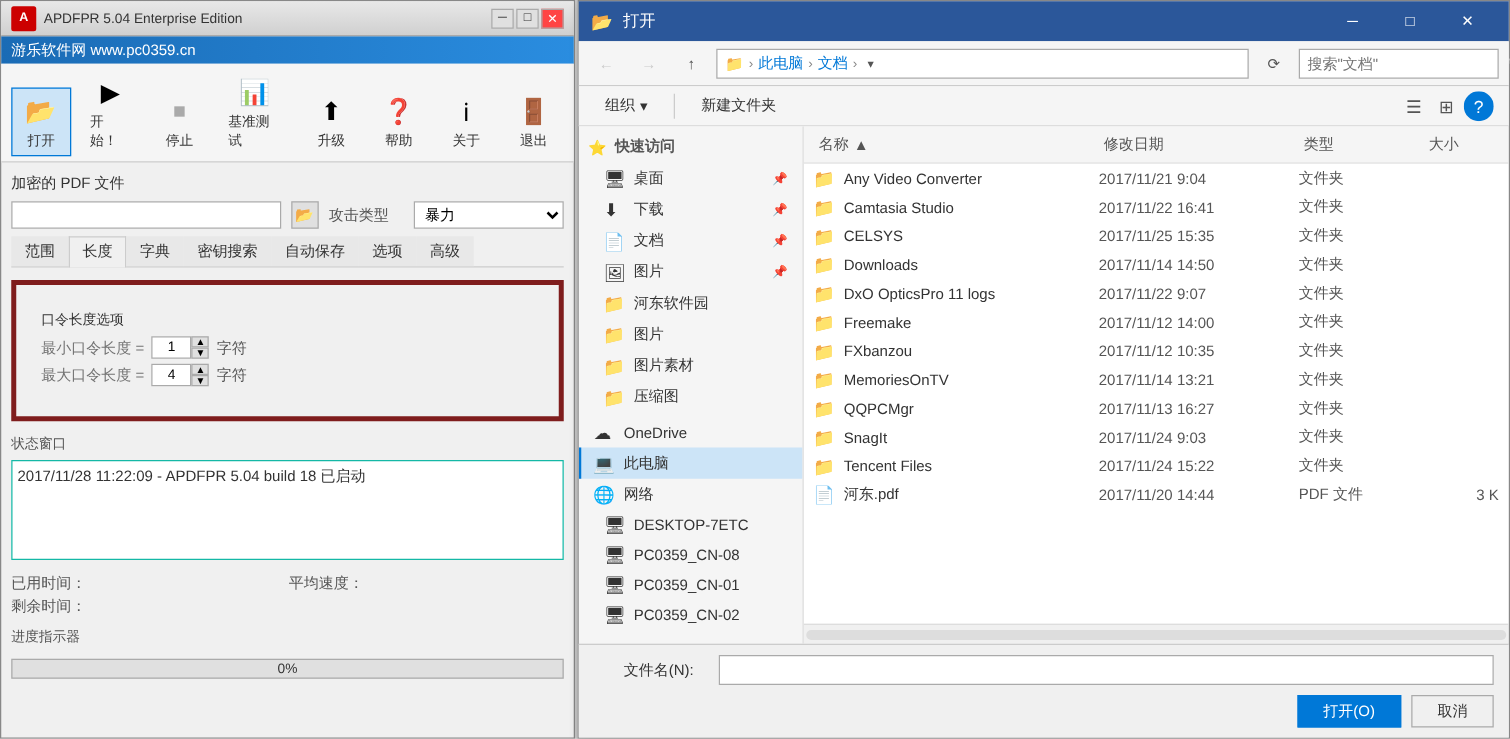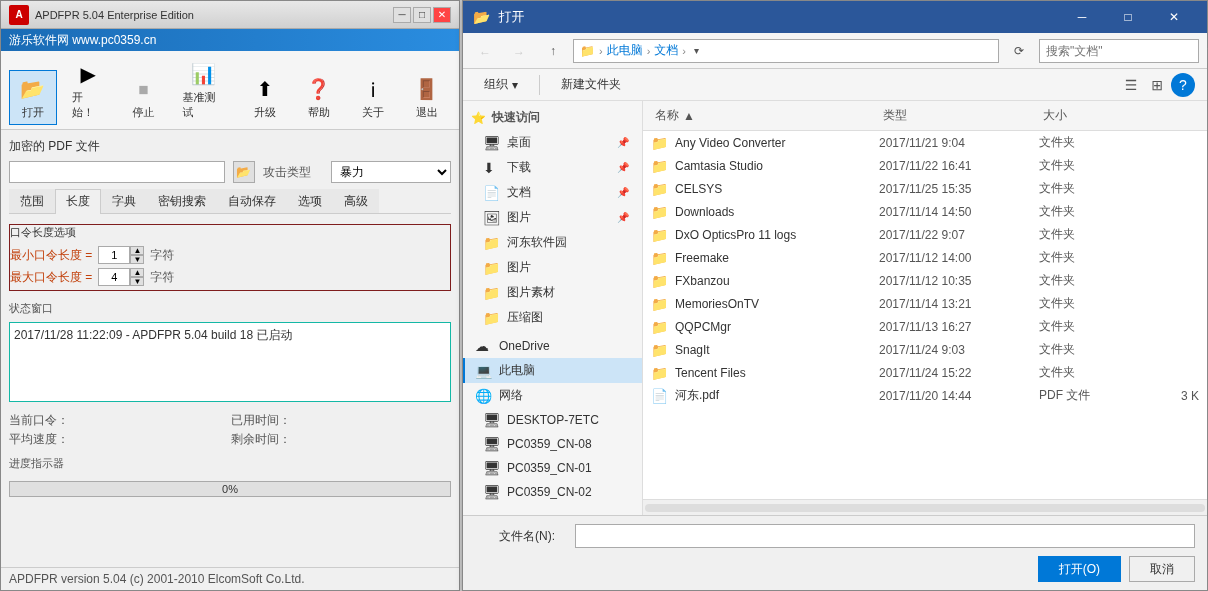--- a/index.html
+++ b/index.html
@@ -133,32 +133,32 @@
       font-size: 12px;
     }
     .tab.active {
       background: #f0f0f0;
       border-color: #ccc;
       border-bottom-color: #f0f0f0;
       margin-bottom: -1px;
     }
 
     .options-group {
-      border: 1px solid #7f1d1d;
-      padding: 0;
+      border: 4px solid #7f1d1d;
+      padding: 20px;
       margin-top: 4px;
     }
     .options-title { font-size: 11px; margin-bottom: 6px; color: #333; }
     .options-row {
       display: flex;
       align-items: center;
       gap: 6px;
       margin-bottom: 4px;
     }
-    .options-row label { min-width: 80px; color: #c2410c; text-align: right; }
+    .options-row label { min-width: 80px; color: #737373; text-align: right; }
     .spin-input {
       display: flex;
       align-items: center;
     }
     .spin-input input {
       width: 32px; height: 18px;
       border: 1px solid #aaa;
       text-align: center;
       font-size: 11px;
     }
@@ -594,36 +594,32 @@
         <span class="unit-label">字符</span>
       </div>
     </div>
 
     <div style="font-size:11px;color:#555;margin-top:4px">状态窗口</div>
     <div class="status-window">
       <div>2017/11/28 11:22:09 - APDFPR 5.04 build 18 已启动</div>
     </div>
 
     <div class="status-grid">
-      <div>当前口令：</div>
       <div>已用时间：</div>
       <div>平均速度：</div>
       <div>剩余时间：</div>
     </div>
     <div style="font-size:11px;color:#555;margin-top:2px">进度指示器</div>
 
     <div class="progress-bar-wrapper">
       <div class="progress-bar-fill"></div>
       <div class="progress-text">0%</div>
     </div>
   </div>
 
-  <div class="app-footer">
-    <span>APDFPR version 5.04 (c) 2001-2010 ElcomSoft Co.Ltd.</span>
-  </div>
 </div>
 
 <div class="file-dialog">
 
   <div class="dialog-titlebar">
     <span class="dialog-titlebar-icon">📂</span>
     <span class="dialog-title">打开</span>
     <div class="dialog-titlebar-controls">
       <div class="dialog-titlebar-btn">─</div>
       <div class="dialog-titlebar-btn">□</div>
@@ -751,20 +747,23 @@
     </div>
 
     <div class="file-list-area">
 
       <div class="file-list-header">
         <div class="col-header">
           <span>名称</span>
           <span>▲</span>
         </div>
         <div class="col-header">
+          <span>修改日期</span>
+        </div>
+        <div class="col-header">
           <span>类型</span>
         </div>
         <div class="col-header">
           <span>大小</span>
         </div>
       </div>
 
       <div class="file-list" id="file-list-container">
       <div class="file-row">
       <div class="file-name-cell">

